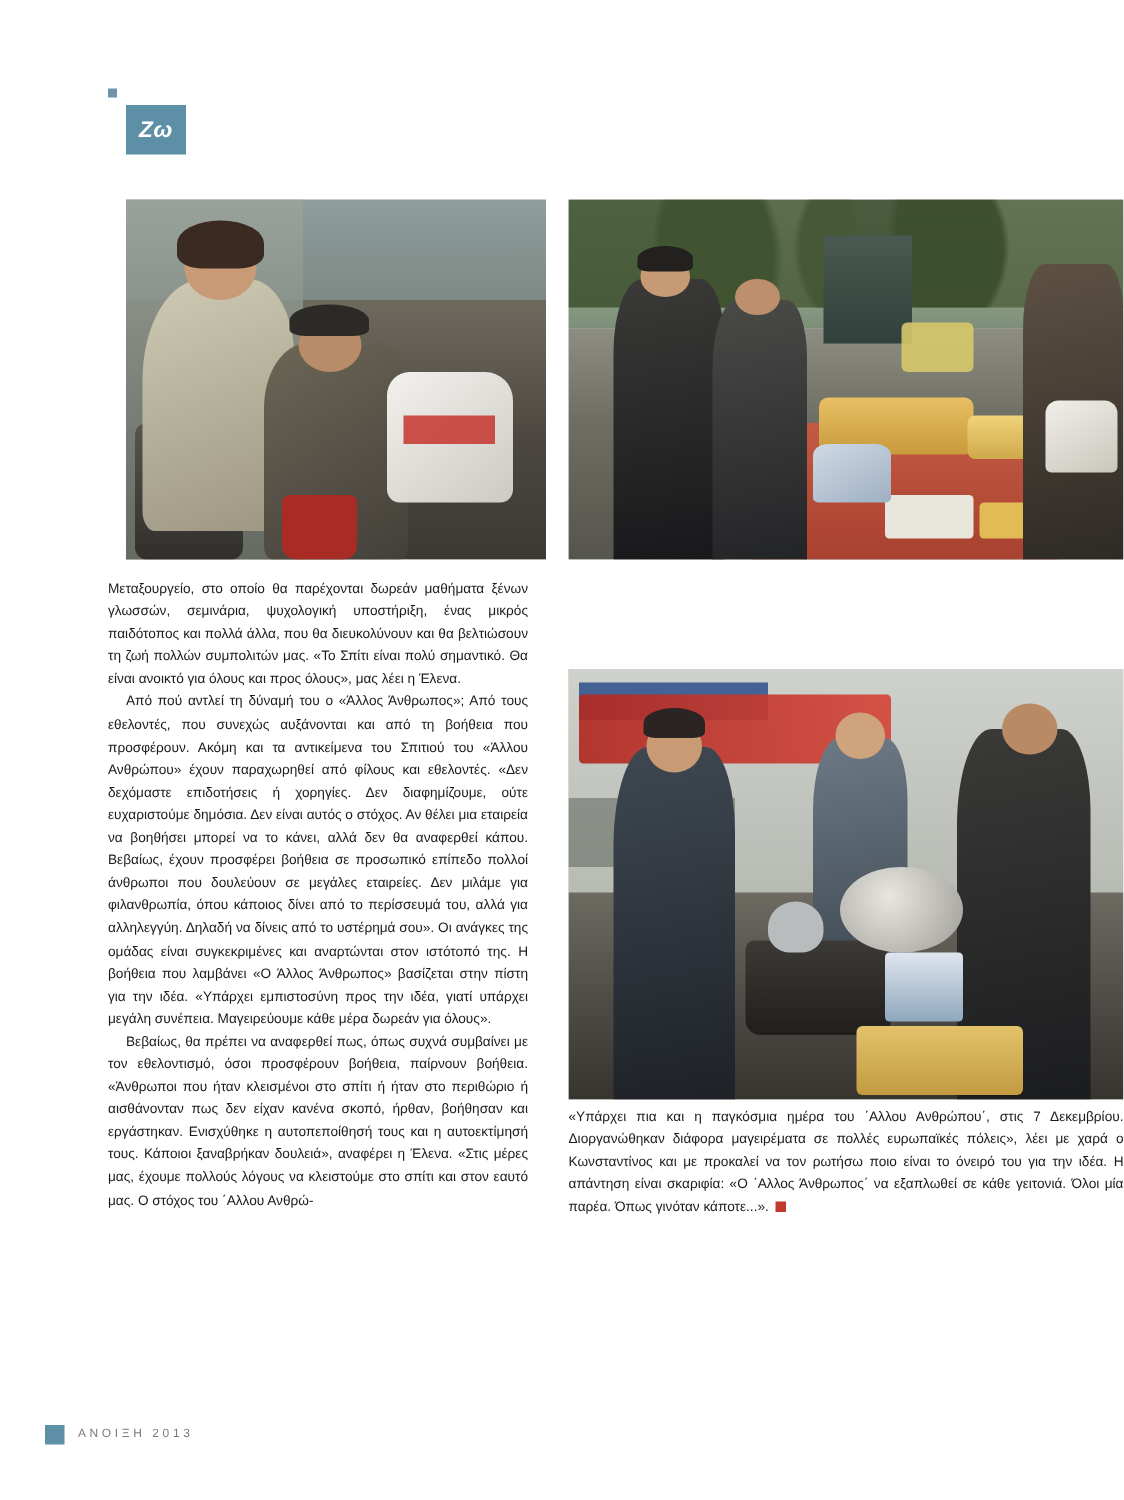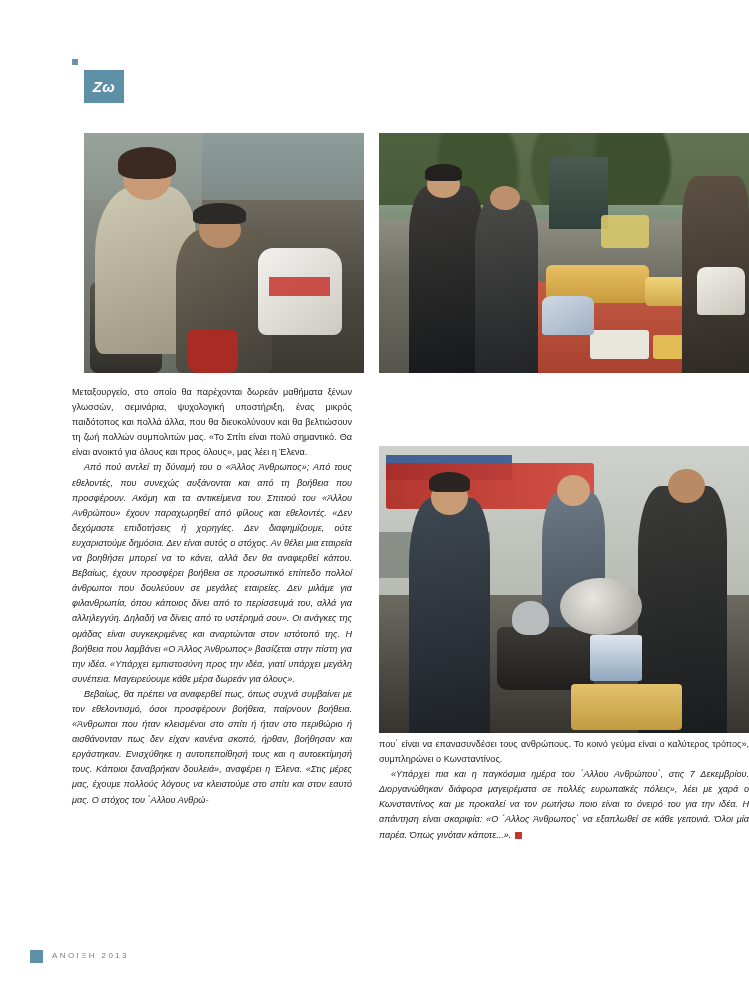--- a/index.html
+++ b/index.html
@@ -280,21 +280,21 @@
 
   
   .col {
     position: absolute;
     font-size: 9.1px;
     line-height: 15.1px;
     text-align: justify;
     color: #1b1b1b;
   }
   .col p { margin: 0; }
-  .col p + p { text-indent: 12px; font-style: italic; }
+  .col p + p { text-indent: 12px; }
 
   #column-left  { left: 72px; top: 385px; width: 280px; }
   #column-right { left: 379px; top: 737px; width: 370px; }
 
   
   .footer-sq {
     position: absolute;
     left: 30px;
     top: 950px;
     width: 13px;
@@ -381,18 +381,17 @@
   <div class="tray-food"></div>
 </div>
 
 <div class="col" id="column-left">
   <p>Μεταξουργείο, στο οποίο θα παρέχονται δωρεάν μαθήματα ξένων γλωσσών, σεμινάρια, ψυχολογική υποστήριξη, ένας μικρός παιδότοπος και πολλά άλλα, που θα διευκολύνουν και θα βελτιώσουν τη ζωή πολλών συμπολιτών μας. «Το Σπίτι είναι πολύ σημαντικό. Θα είναι ανοικτό για όλους και προς όλους», μας λέει η Έλενα.</p>
   <p>Από πού αντλεί τη δύναμή του ο «Άλλος Άνθρωπος»; Από τους εθελοντές, που συνεχώς αυξάνονται και από τη βοήθεια που προσφέρουν. Ακόμη και τα αντικείμενα του Σπιτιού του «Άλλου Ανθρώπου» έχουν παραχωρηθεί από φίλους και εθελοντές. «Δεν δεχόμαστε επιδοτήσεις ή χορηγίες. Δεν διαφημίζουμε, ούτε ευχαριστούμε δημόσια. Δεν είναι αυτός ο στόχος. Αν θέλει μια εταιρεία να βοηθήσει μπορεί να το κάνει, αλλά δεν θα αναφερθεί κάπου. Βεβαίως, έχουν προσφέρει βοήθεια σε προσωπικό επίπεδο πολλοί άνθρωποι που δουλεύουν σε μεγάλες εταιρείες. Δεν μιλάμε για φιλανθρωπία, όπου κάποιος δίνει από το περίσσευμά του, αλλά για αλληλεγγύη. Δηλαδή να δίνεις από το υστέρημά σου». Οι ανάγκες της ομάδας είναι συγκεκριμένες και αναρτώνται στον ιστότοπό της. Η βοήθεια που λαμβάνει «Ο Άλλος Άνθρωπος» βασίζεται στην πίστη για την ιδέα. «Υπάρχει εμπιστοσύνη προς την ιδέα, γιατί υπάρχει μεγάλη συνέπεια. Μαγειρεύουμε κάθε μέρα δωρεάν για όλους».</p>
   <p>Βεβαίως, θα πρέπει να αναφερθεί πως, όπως συχνά συμβαίνει με τον εθελοντισμό, όσοι προσφέρουν βοήθεια, παίρνουν βοήθεια. «Άνθρωποι που ήταν κλεισμένοι στο σπίτι ή ήταν στο περιθώριο ή αισθάνονταν πως δεν είχαν κανένα σκοπό, ήρθαν, βοήθησαν και εργάστηκαν. Ενισχύθηκε η αυτοπεποίθησή τους και η αυτοεκτίμησή τους. Κάποιοι ξαναβρήκαν δουλειά», αναφέρει η Έλενα. «Στις μέρες μας, έχουμε πολλούς λόγους να κλειστούμε στο σπίτι και στον εαυτό μας. Ο στόχος του ΄Αλλου Ανθρώ-</p>
 </div>
 
 <div class="col" id="column-right">
-  <p>που΄ είναι να επανασυνδέσει τους ανθρώπους. Το κοινό γεύμα είναι ο καλύτερος τρόπος», συμπληρώνει ο Κωνσταντίνος.</p>
   <p><span>«Υπάρχει πια και η παγκόσμια ημέρα του ΄Αλλου Ανθρώπου΄, στις 7 Δεκεμβρίου. Διοργανώθηκαν διάφορα μαγειρέματα σε πολλές ευρωπαϊκές πόλεις», λέει με χαρά ο Κωνσταντίνος και με προκαλεί να τον ρωτήσω ποιο είναι το όνειρό του για την ιδέα. Η απάντηση είναι σκαριφία: «Ο ΄Αλλος Άνθρωπος΄ να εξαπλωθεί σε κάθε γειτονιά. Όλοι μία παρέα. Όπως γινόταν κάποτε...».</span><span class="end-mark"></span></p>
 </div>
 
 <div class="footer-sq"></div>
 <div id="footer-text">ΑΝΟΙΞΗ 2013</div>
 
 </body></html>

